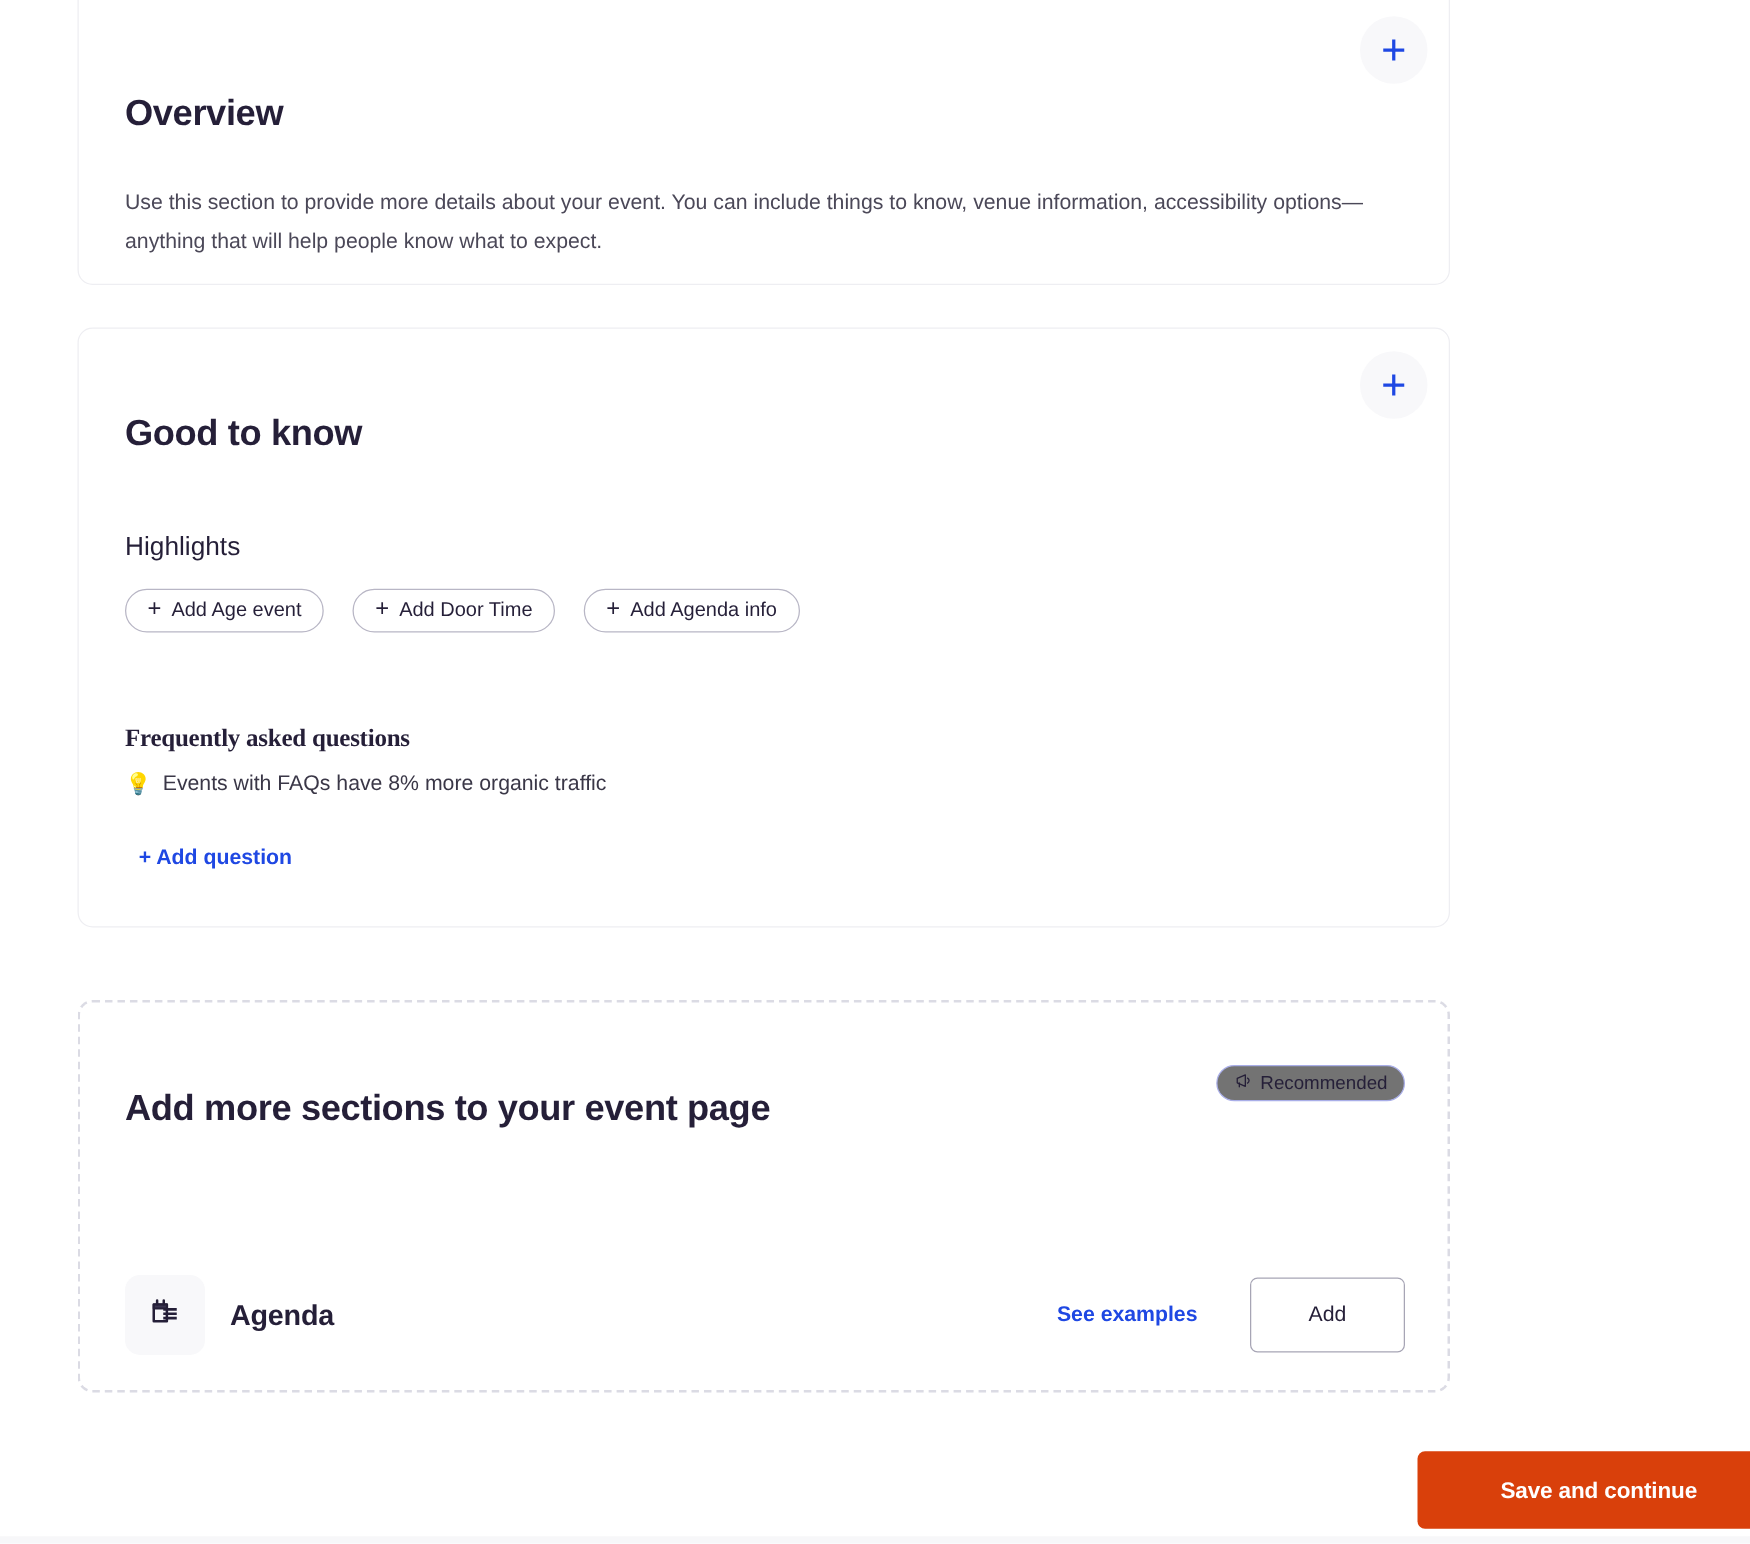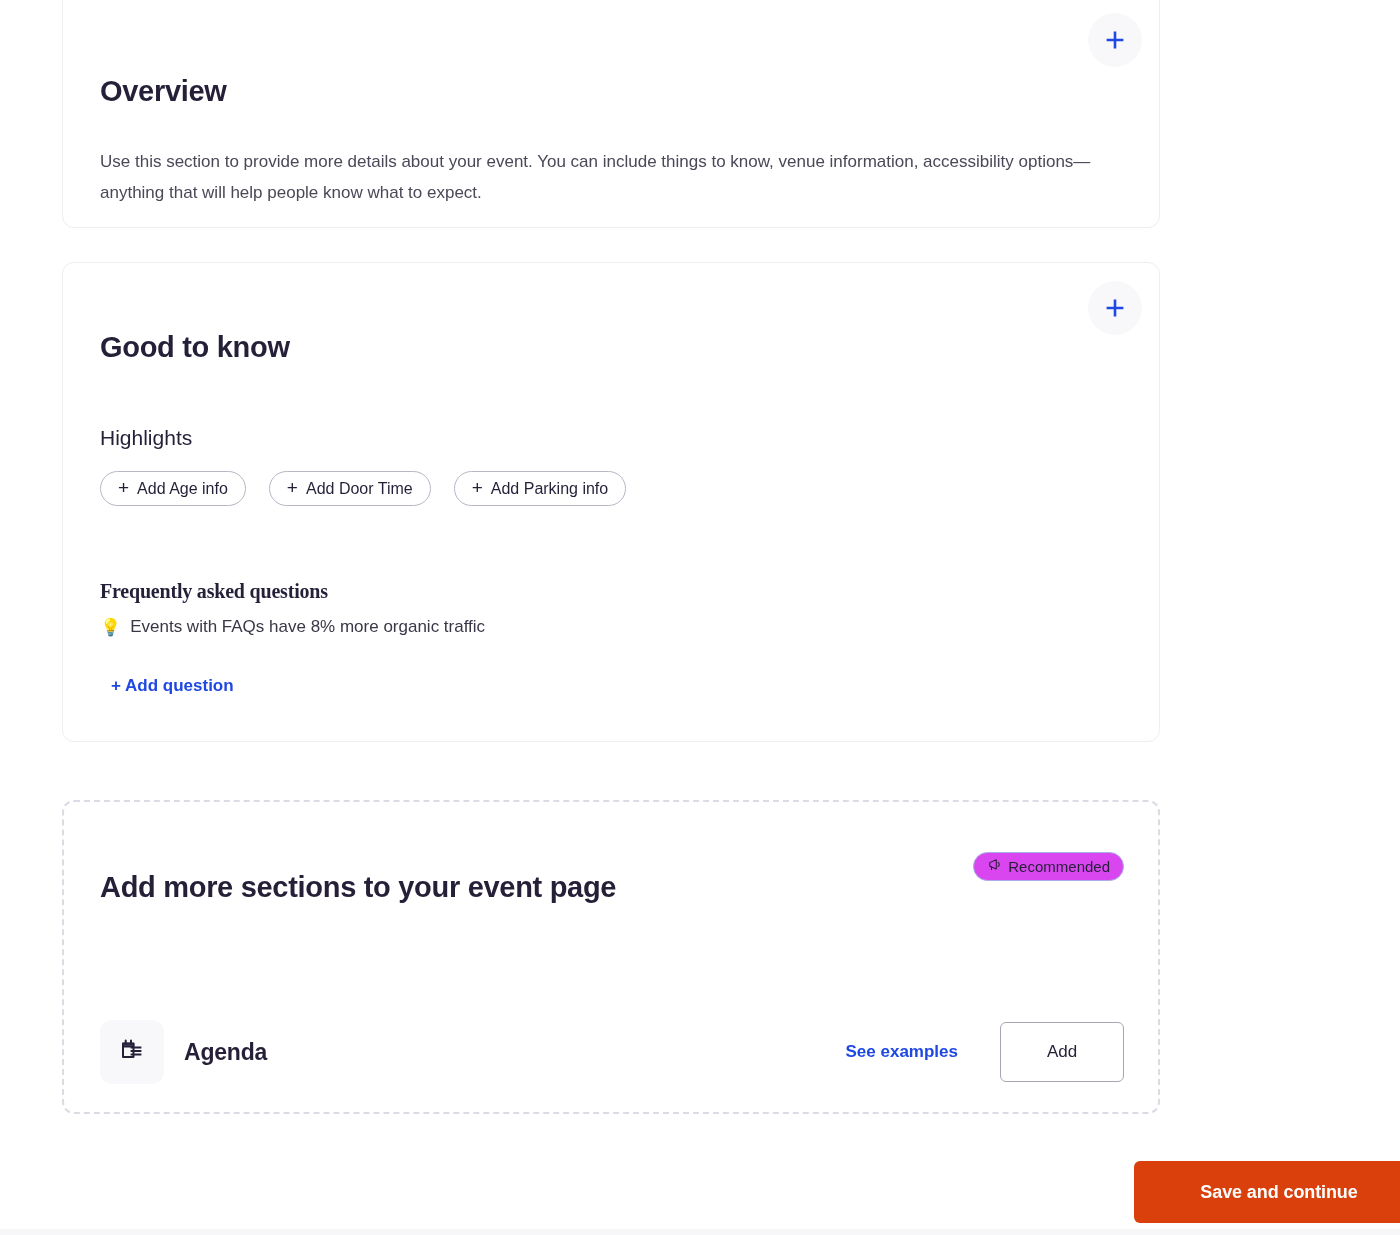--- a/index.html
+++ b/index.html
@@ -187,21 +187,21 @@
     position: absolute;
     right: 34px;
     top: 50px;
     display: inline-flex;
     align-items: center;
     gap: 7px;
     height: 29px;
     padding: 0 13px;
     border: 1px solid #a9aee8;
     border-radius: 15px;
-    background: #d946ef;
+    background: #737373;
     color: #251f38;
     font-size: 15px;
     white-space: nowrap;
   }
 
   #more-sections-desc {
     left: 36px;
     top: 110px;
     width: 1030px;
     font-size: 17px;
@@ -316,29 +316,29 @@
           <path d="M12 3.6v16.8M3.6 12h16.8" stroke="#1f48e3" stroke-width="2.6" stroke-linecap="butt"></path>
         </svg>
       </span>
     </button>
 
     <h3 class="sub-heading" id="highlights-heading">Highlights</h3>
 
     <div class="chip-row">
       <button class="chip">
         <span class="plus-glyph">+</span>
-        <span>Add Age info</span>
+        <span>Add Age event</span>
       </button>
       <button class="chip">
         <span class="plus-glyph">+</span>
         <span>Add Door Time</span>
       </button>
       <button class="chip">
         <span class="plus-glyph">+</span>
-        <span>Add Parking info</span>
+        <span>Add Agenda info</span>
       </button>
     </div>
 
     <h3 class="sub-heading" id="faq-heading">Frequently asked questions</h3>
 
     <div class="faq-tip">
       <span class="bulb">💡</span>
       <span>Events with FAQs have 8% more organic traffic</span>
     </div>
 

